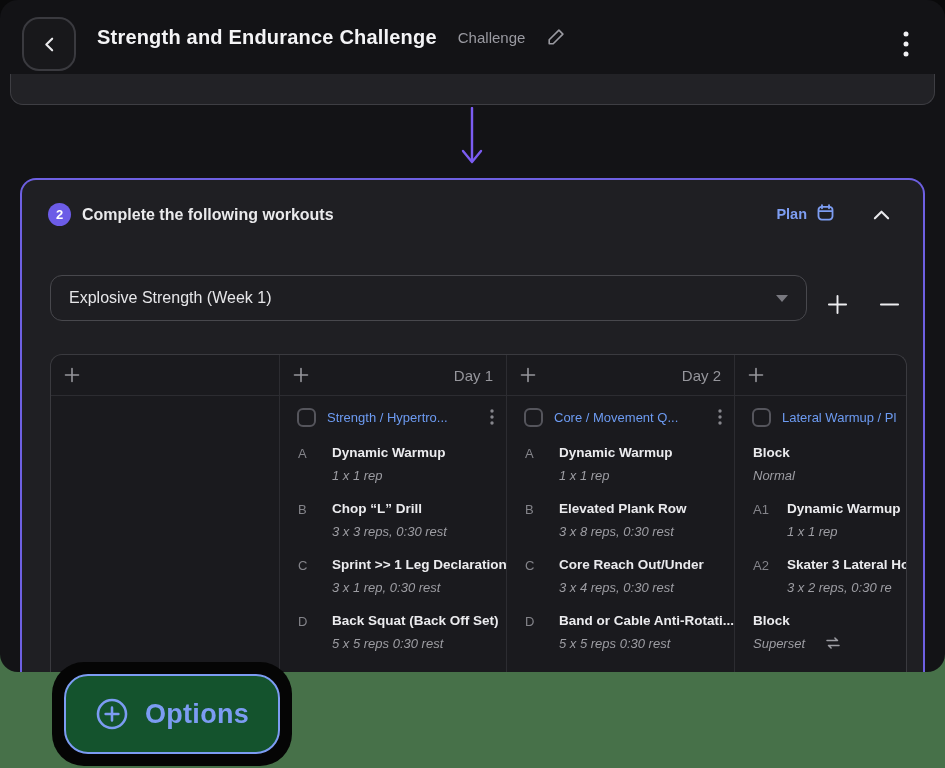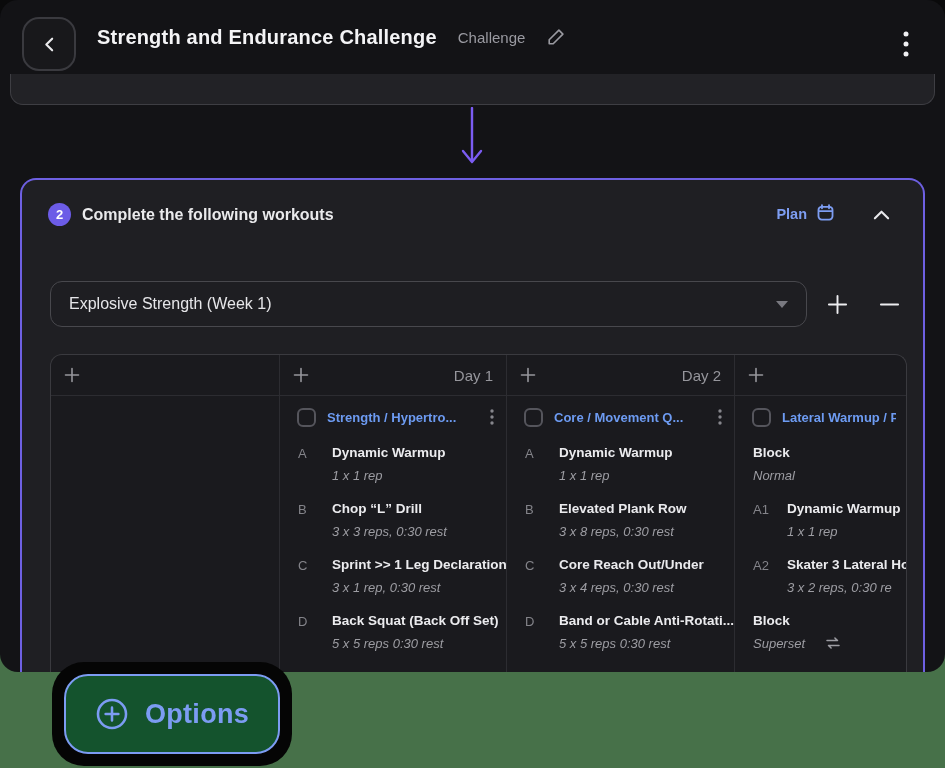--- a/index.html
+++ b/index.html
@@ -59,21 +59,21 @@
   }
   .step-title{position:absolute;left:60px;top:26px;font-size:16px;font-weight:600;color:#eaeaec;}
   .plan-link{
     position:absolute;right:88px;top:23px;display:flex;align-items:flex-end;gap:9px;
     color:#7d9df2;font-size:14.5px;font-weight:700;cursor:pointer;
   }
   .collapse-btn{position:absolute;right:33px;top:30px;color:#e9e9ec;cursor:pointer;}
 
   
   .week-select{
-    position:absolute;left:28px;top:101px;width:757px;height:46px;
+    position:absolute;left:28px;top:95px;width:757px;height:46px;
     border:1px solid #48484d;border-radius:12px;background:#1e1e22;
     display:flex;align-items:center;padding:0 18px;box-sizing:border-box;
     color:#e6e6e9;font-size:16px;cursor:pointer;
   }
   .select-caret{
     margin-left:auto;width:0;height:0;
     border-left:6px solid transparent;border-right:6px solid transparent;
     border-top:7px solid #797980;
   }
   .icon-btn{
@@ -102,21 +102,21 @@
   .day-label{margin-left:auto;font-size:15px;color:#96969c;}
   .board-body{
     position:absolute;left:0;right:0;top:41px;bottom:0;
     display:grid;grid-template-columns:229px 227px 228px 1fr;
   }
   .col{border-right:1px solid #2c2c31;overflow:hidden;position:relative;}
   .col:last-child{border-right:none;}
 
   .card-header{height:42px;display:flex;align-items:center;padding:0 10px 0 17px;gap:11px;cursor:pointer;}
   .checkbox{width:19px;height:19px;border:2px solid #55555c;border-radius:6px;flex:none;box-sizing:border-box;cursor:pointer;}
-  .card-title{font-size:13px;font-weight:700;color:#6d9bf2;white-space:nowrap;overflow:hidden;flex:1;}
+  .card-title{font-size:13px;font-weight:400;color:#6d9bf2;white-space:nowrap;overflow:hidden;flex:1;}
   .card-kebab{color:#86868c;flex:none;padding:2px;cursor:pointer;}
 
   .items{padding:7px 0 0 18px;}
   .item{display:flex;margin-bottom:18px;cursor:pointer;}
   .tag{width:34px;flex:none;font-size:13px;color:#84848a;padding-top:1px;}
   .ex-name{font-size:13.5px;font-weight:600;color:#ebebee;white-space:nowrap;}
   .ex-detail{font-size:13px;color:#9d9da3;margin-top:8px;white-space:nowrap;font-style:italic;}
   .block-sub{display:flex;gap:20px;}
 
   

